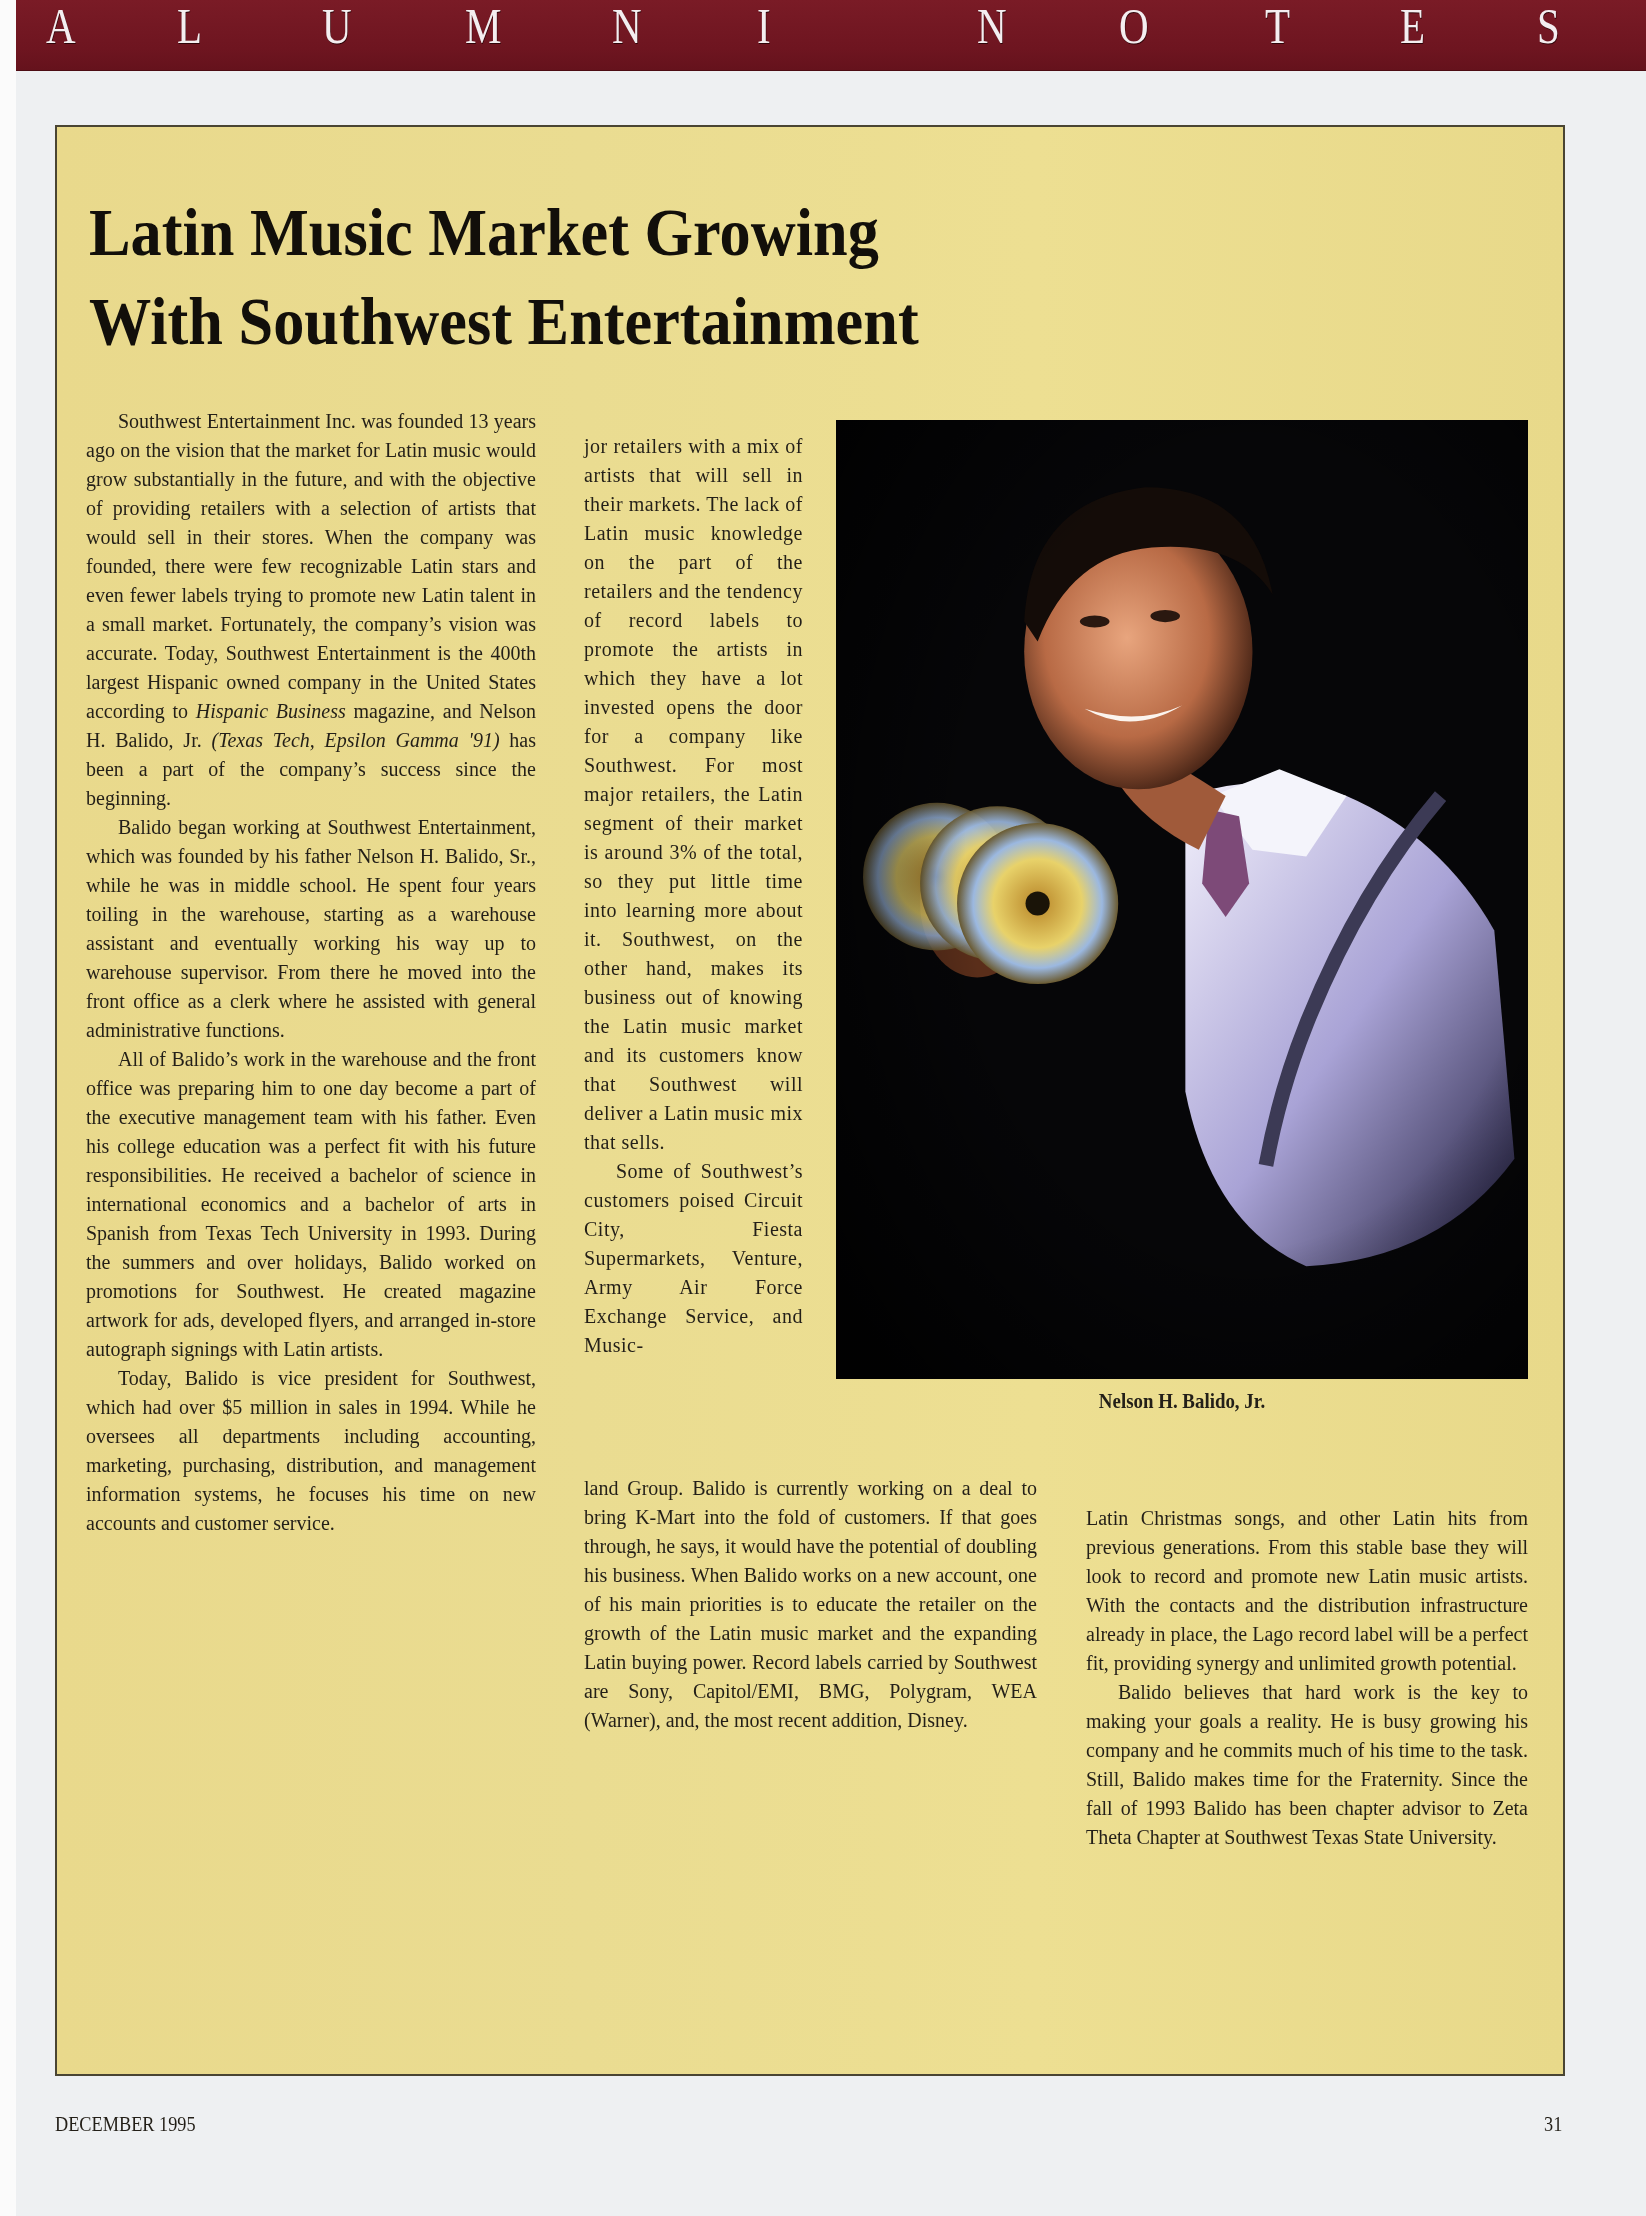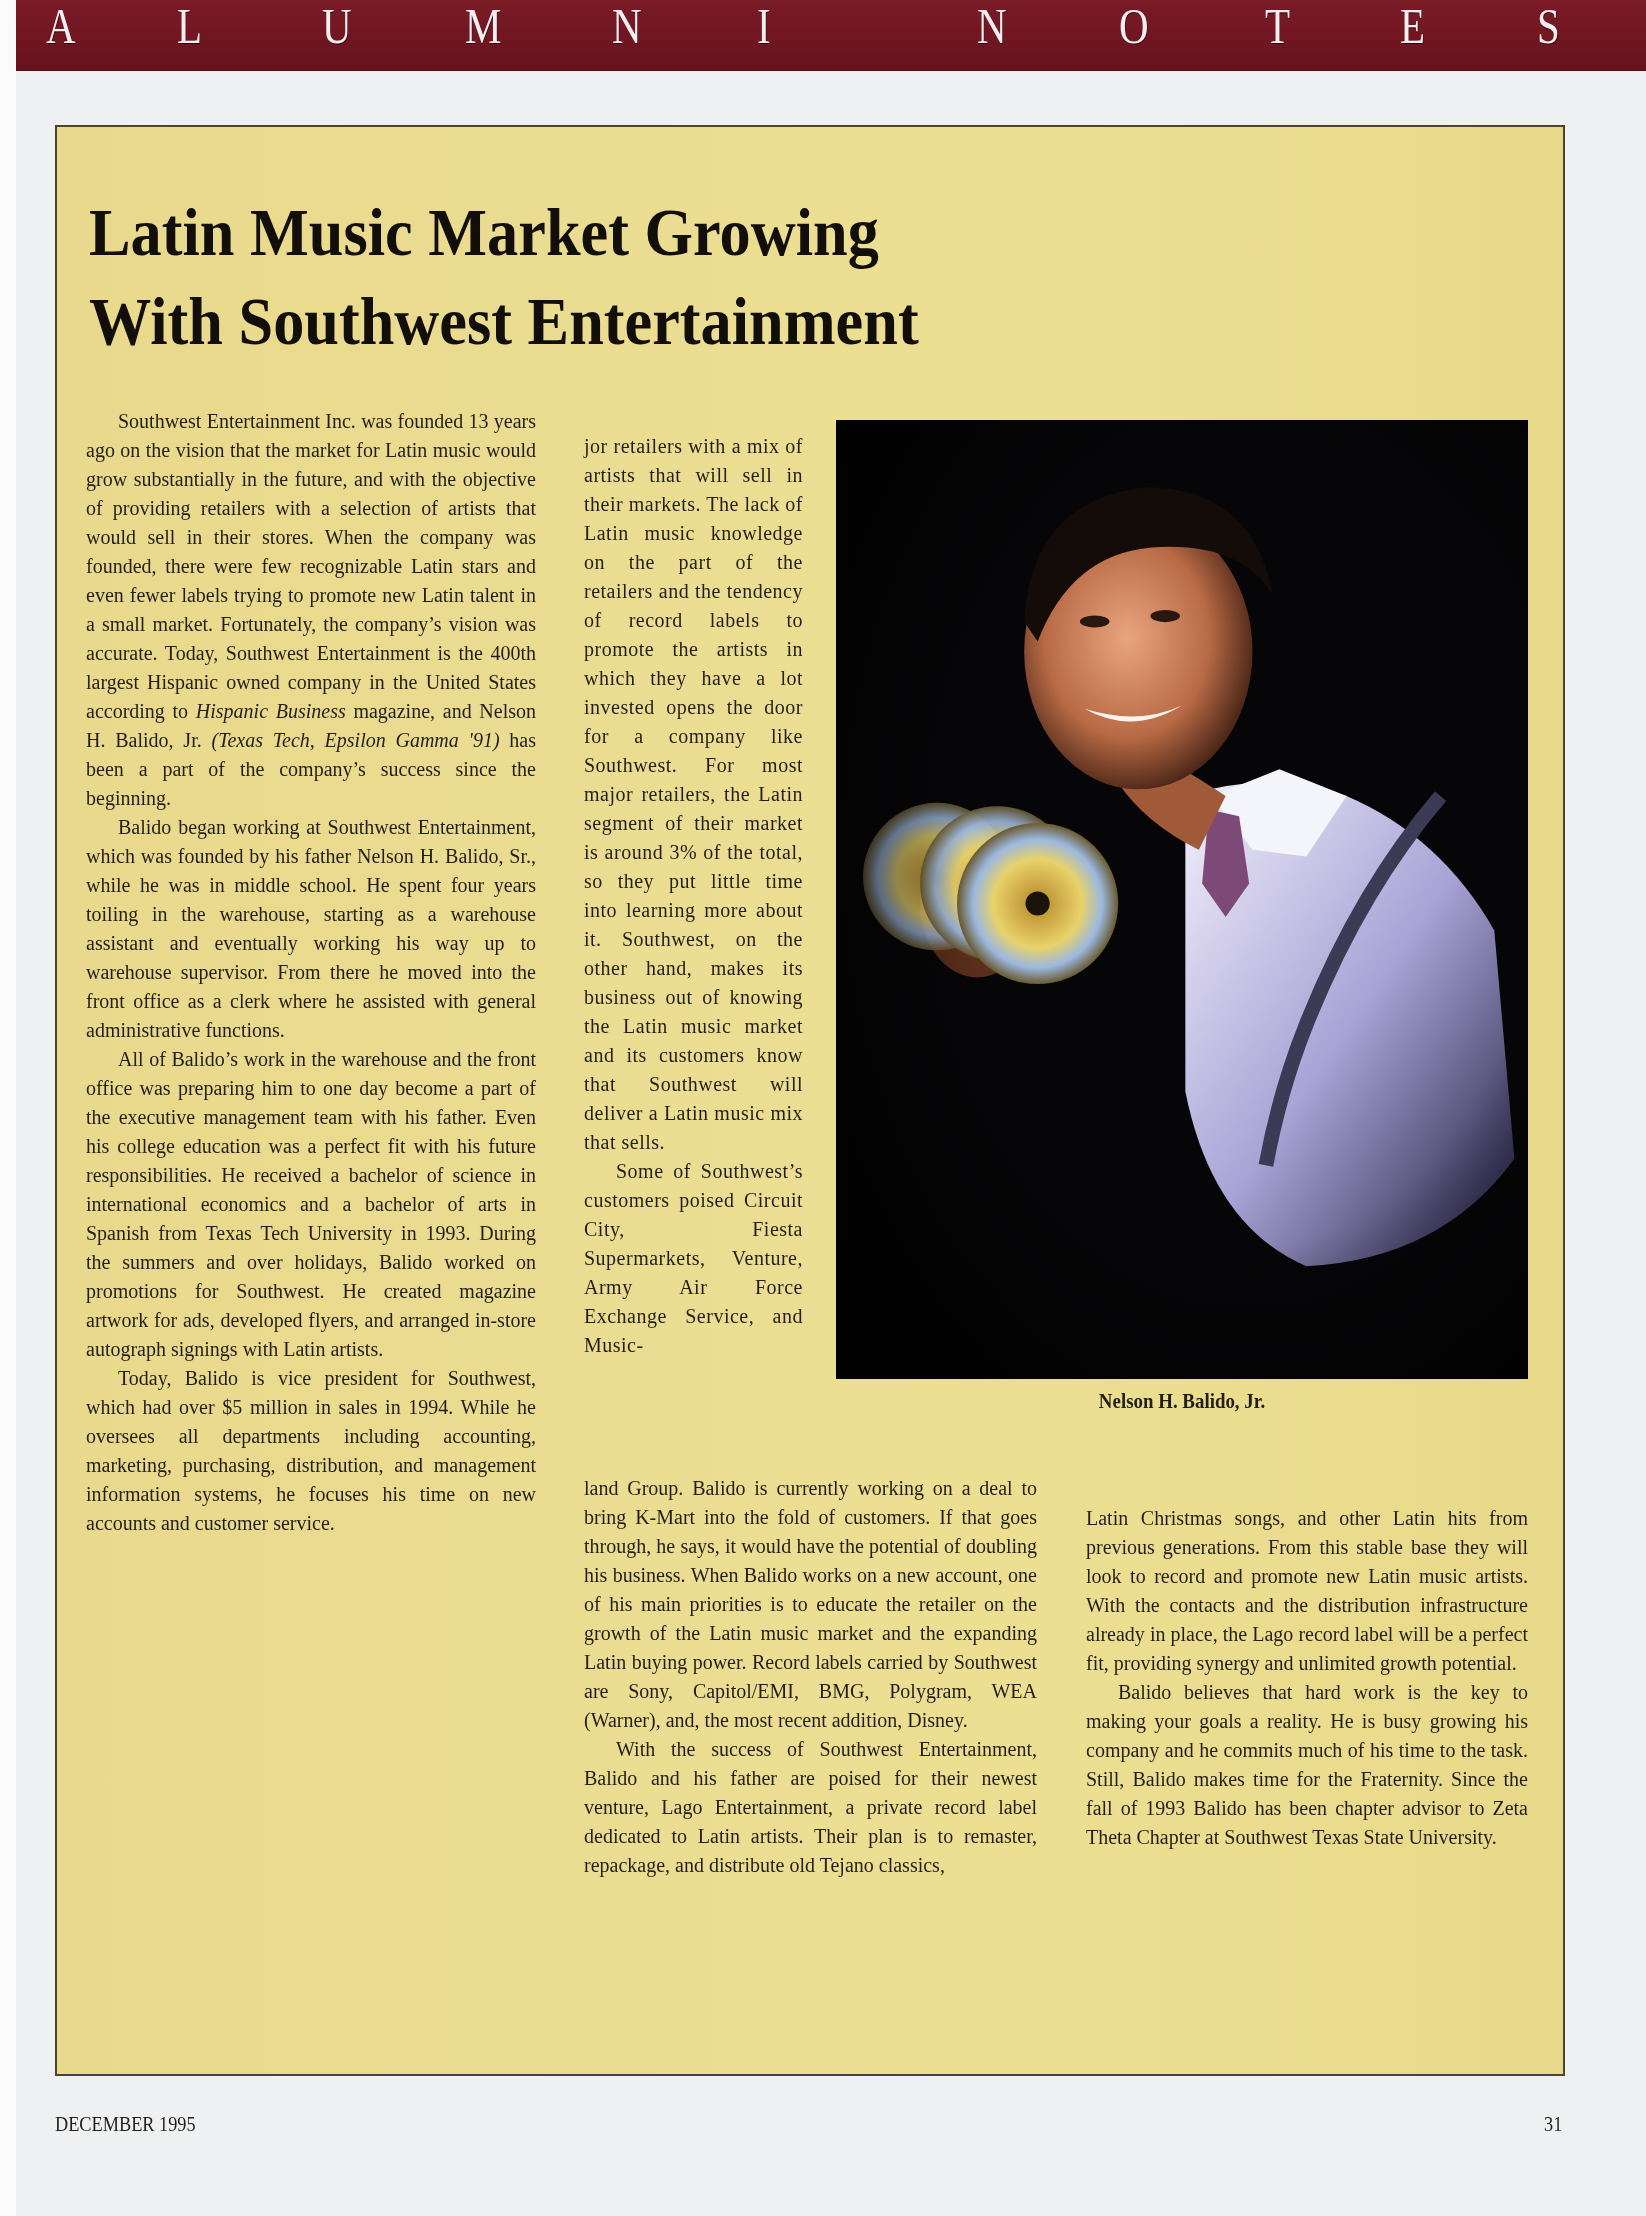--- a/index.html
+++ b/index.html
@@ -158,21 +158,20 @@
     <circle cx="240" cy="690" r="115" fill="url(#cd)" opacity="0.9"></circle>
     <circle cx="300" cy="720" r="120" fill="url(#cd)"></circle>
     <circle cx="300" cy="720" r="18" fill="#1a1408"></circle>
     <rect width="1030" height="1428" fill="url(#vign)"></rect>
   </svg>
 </figure>
 <div class="caption">Nelson H. Balido, Jr.</div>
 
 <div class="col col2b">
   <p class="noindent">land Group. Balido is currently working on a deal to bring K-Mart into the fold of customers. If that goes through, he says, it would have the potential of doubling his business. When Balido works on a new account, one of his main priorities is to educate the retailer on the growth of the Latin music market and the expanding Latin buying power. Record labels carried by Southwest are Sony, Capitol/EMI, BMG, Polygram, WEA (Warner), and, the most recent addition, Disney.</p>
-  <p>With the success of Southwest Entertainment, Balido and his father are poised for their newest venture, Lago Entertainment, a private record label dedicated to Latin artists. Their plan is to remaster, repackage, and distribute old Tejano classics,</p>
 </div>
 
 <div class="col col3">
   <p class="noindent">Latin Christmas songs, and other Latin hits from previous generations. From this stable base they will look to record and promote new Latin music artists. With the contacts and the distribution infrastructure already in place, the Lago record label will be a perfect fit, providing synergy and unlimited growth potential.</p>
   <p>Balido believes that hard work is the key to making your goals a reality. He is busy growing his company and he commits much of his time to the task. Still, Balido makes time for the Fraternity. Since the fall of 1993 Balido has been chapter advisor to Zeta Theta Chapter at Southwest Texas State University.</p>
 </div>
 
 <div class="footer-left">DECEMBER 1995</div>
 <div class="footer-right">31</div>
 

